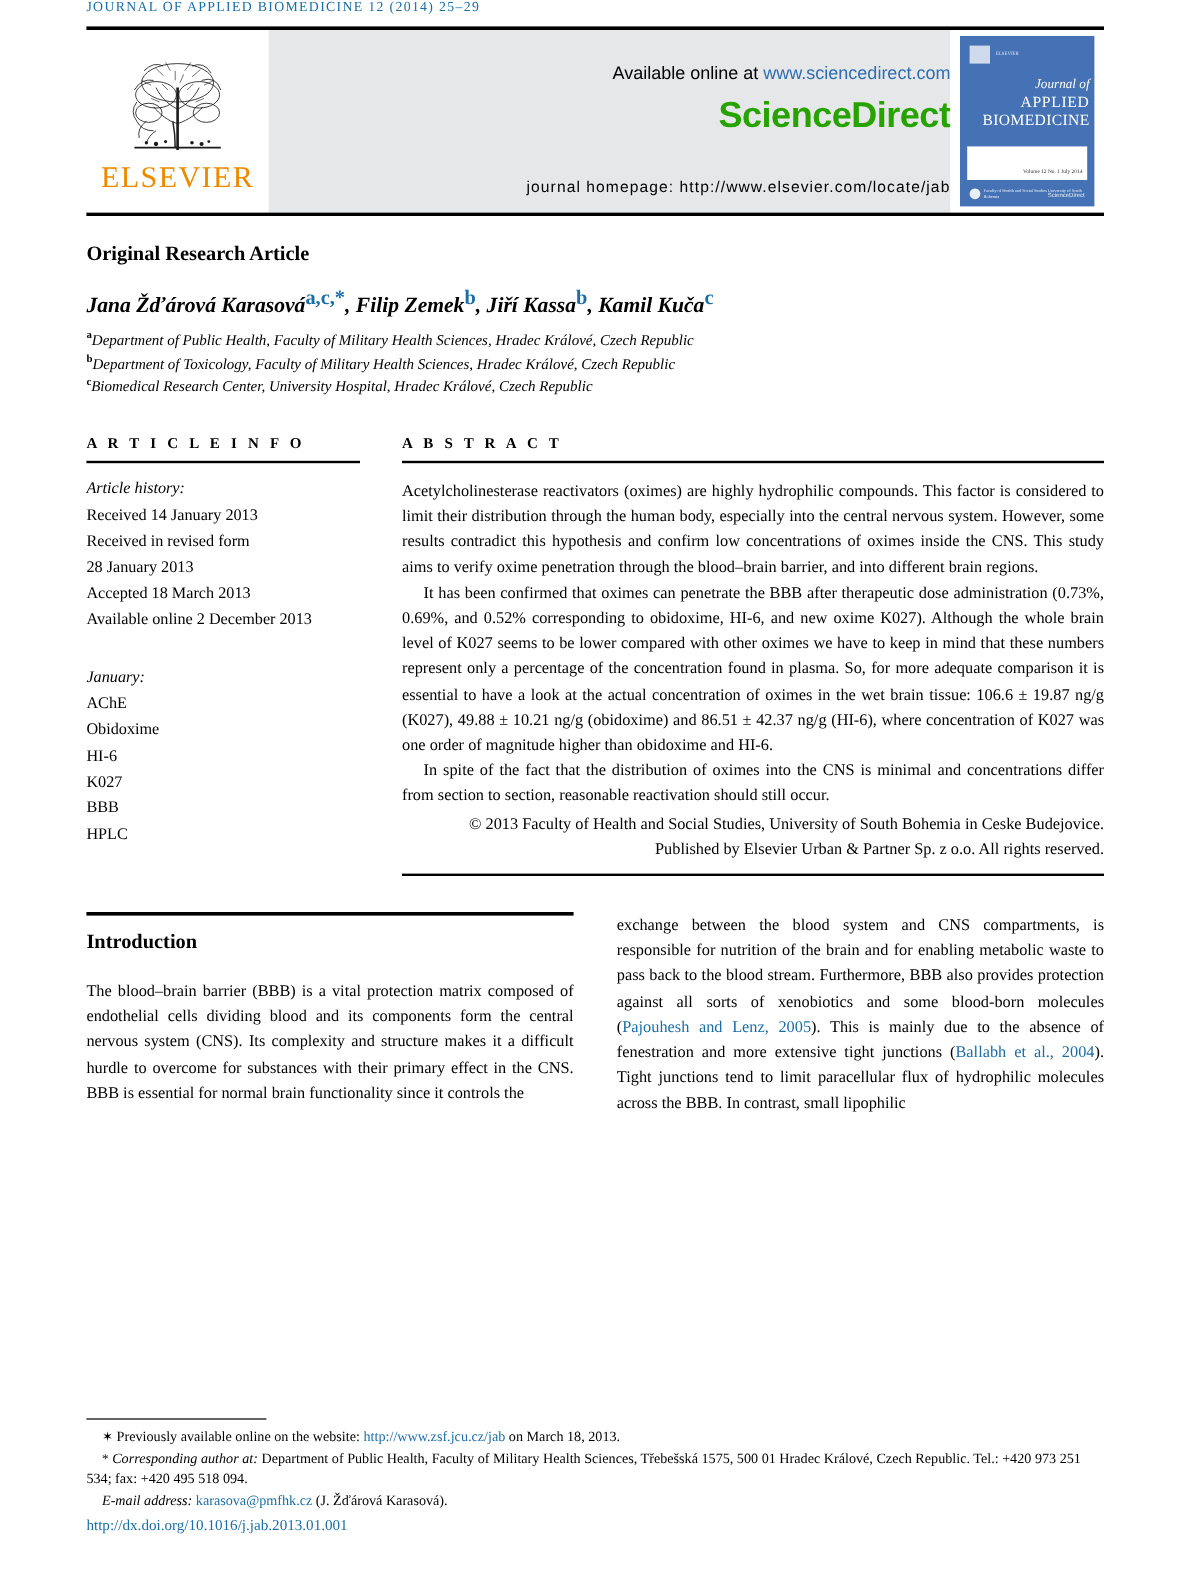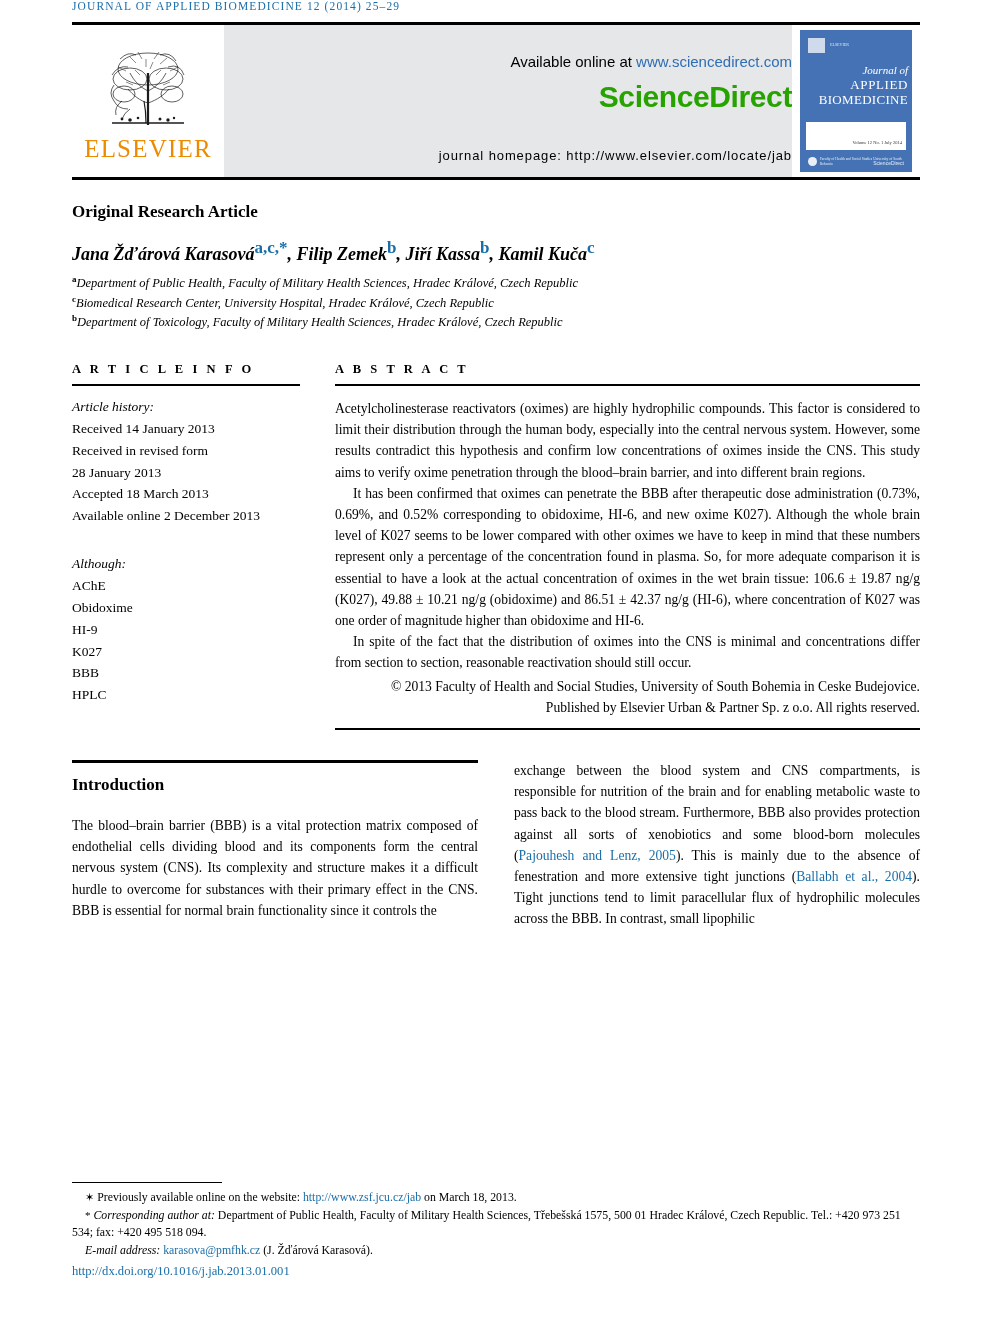--- a/index.html
+++ b/index.html
@@ -351,42 +351,42 @@
 
   <div class="authors">
     <span>Jana Žďárová Karasová</span><span class="aff-mark">a,c,*</span>,
     <span>Filip Zemek</span><span class="aff-mark">b</span>,
     <span>Jiří Kassa</span><span class="aff-mark">b</span>,
     <span>Kamil Kuča</span><span class="aff-mark">c</span>
   </div>
 
   <div class="affiliations">
     <div><sup>a</sup><span>Department of Public Health, Faculty of Military Health Sciences, Hradec Králové, Czech Republic</span></div>
+    <div><sup>b</sup><span>Department of Toxicology, Faculty of Military Health Sciences, Hradec Králové, Czech Republic</span></div>
     <div><sup>c</sup><span>Biomedical Research Center, University Hospital, Hradec Králové, Czech Republic</span></div>
-    <div><sup>b</sup><span>Department of Toxicology, Faculty of Military Health Sciences, Hradec Králové, Czech Republic</span></div>
   </div>
 
   <div class="info-abstract">
 
     <div class="col-info">
       <div class="sec-label">A R T I C L E   I N F O</div>
       <div class="rule"></div>
       <div class="info-body">
         <div class="info-head">Article history:</div>
         <div>Received 14 January 2013</div>
         <div>Received in revised form</div>
         <div>28 January 2013</div>
         <div>Accepted 18 March 2013</div>
         <div>Available online 2 December 2013</div>
       </div>
       <div class="info-body kw-block">
-        <div class="kw-title">Although:</div>
+        <div class="kw-title">January:</div>
         <div>AChE</div>
         <div>Obidoxime</div>
-        <div>HI-9</div>
+        <div>HI-6</div>
         <div>K027</div>
         <div>BBB</div>
         <div>HPLC</div>
       </div>
     </div>
 
     <div class="col-abstract">
       <div class="sec-label">A B S T R A C T</div>
       <div class="rule"></div>
       <div class="abstract-body">

